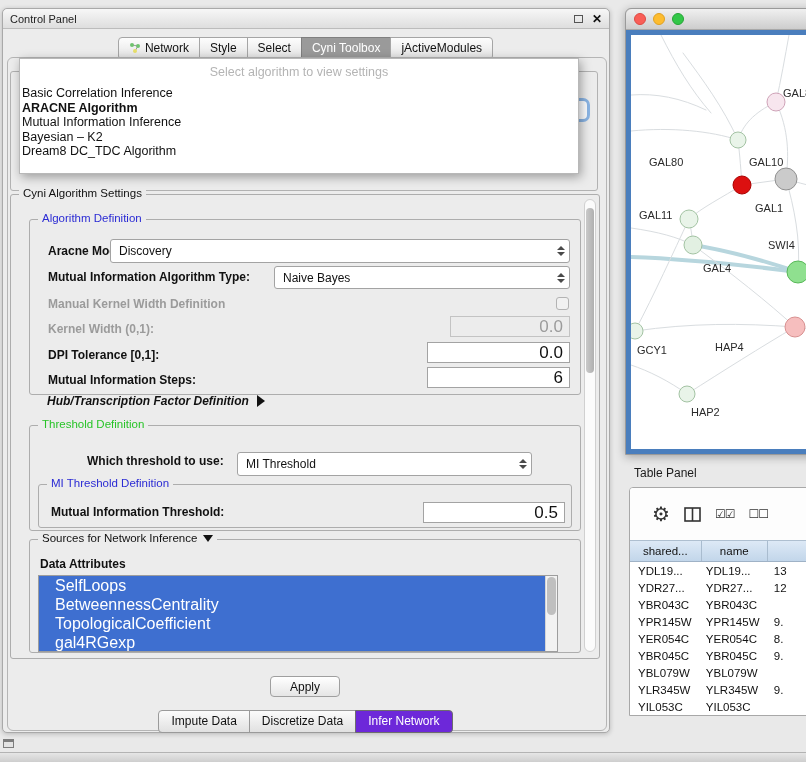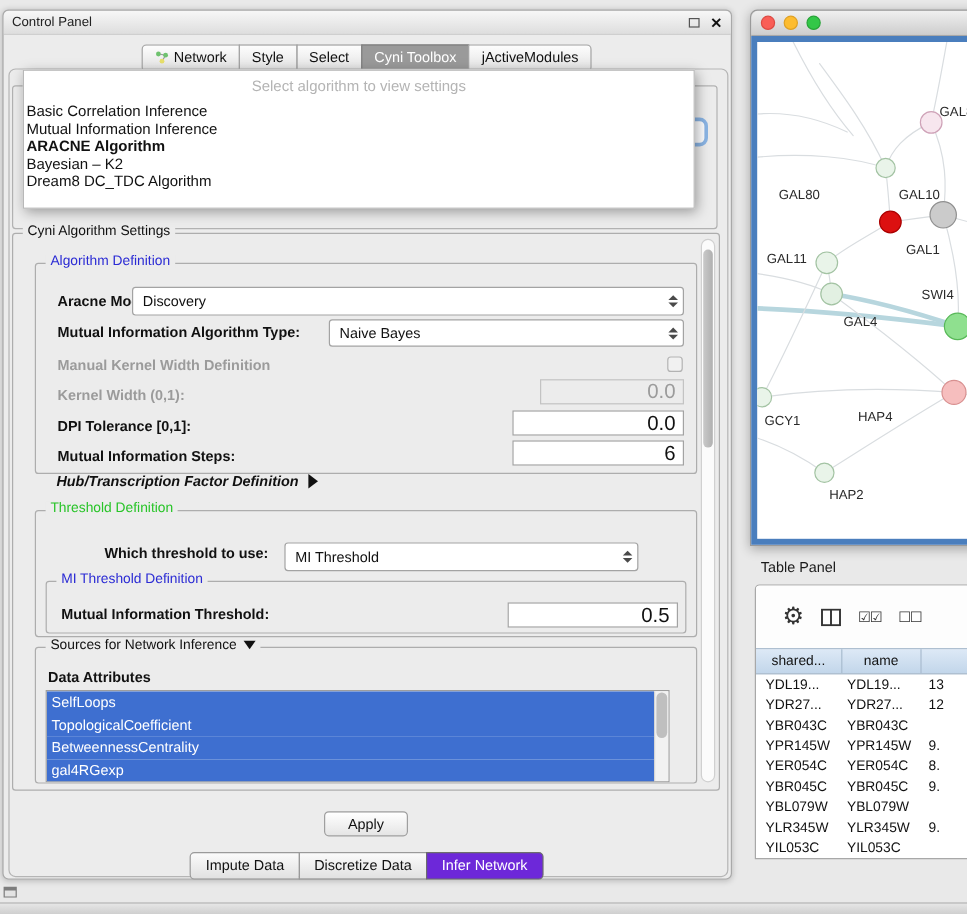--- a/index.html
+++ b/index.html
@@ -88,21 +88,21 @@
   .checkbox { position:absolute; width:13px; height:13px; background:#f1f1f1;
     border:1px solid #b3b3b3; border-radius:3px; }
 
   .hub-row { position:absolute; left:36px; top:199px; font-size:12px; font-weight:bold;
     display:flex; align-items:center; gap:8px;font-style:italic; }
   .arrow-right { width:0; height:0; border-top:6px solid transparent; border-bottom:6px solid transparent; border-left:8px solid #111; }
   .arrow-down-sm { display:inline-block; width:0; height:0; border-left:5px solid transparent; border-right:5px solid transparent; border-top:7px solid #111; margin-left:6px; }
 
   .attr-list { position:absolute; left:8px; top:35px; width:520px; height:77px;
     background:#fff; border:1px solid #9d9d9d; overflow:hidden; }
-  .attr-item { height:19px; line-height:19px; font-size:12px; padding-left:4px;
+  .attr-item { height:19px; line-height:19px; font-size:16px; padding-left:16px;
     width:calc(100% - 12px); white-space:nowrap; }
   .attr-item.selected { background:#3e6fd0; color:#fff; }
   .attr-scroll { position:absolute; right:0; top:0; bottom:0; width:12px;
     background:#f2f2f2; border-left:1px solid #d5d5d5; }
   .attr-thumb { position:absolute; left:1px; top:1px; width:9px; height:38px;
     background:#bfbfbf; border-radius:5px; }
 
   .v-scroll { position:absolute; right:3px; top:4px; width:12px; height:453px;
     background:#fbfbfb; border:1px solid #d0d0d0; border-radius:6px; }
   .v-thumb { position:absolute; left:1px; top:8px; width:8px; height:165px;
@@ -189,22 +189,22 @@
   </div>
 
   <div class="content-frame"></div>
   <div class="ghost-box"></div>
   <div class="help-ring"></div>
 
   <div class="popup">
     <div class="popup-placeholder">Select algorithm to view settings</div>
     <div>
         <div class="popup-item">Basic Correlation Inference</div>
+        <div class="popup-item selected">ARACNE Algorithm</div>
         <div class="popup-item">Mutual Information Inference</div>
-        <div class="popup-item selected">ARACNE Algorithm</div>
         <div class="popup-item">Bayesian – K2</div>
         <div class="popup-item">Dream8 DC_TDC Algorithm</div>
       </div>
   </div>
 
   <div class="group settings-group">
     <span class="group-legend">Cyni Algorithm Settings</span>
 
     <div class="group alg-group">
       <span class="group-legend legend-blue">Algorithm Definition</span>
@@ -273,22 +273,22 @@
     </div>
 
     <div class="group src-group">
       <span class="group-legend">
         <span>Sources for Network Inference</span><span class="arrow-down-sm"></span>
       </span>
       <span class="form-label" style="left:10px; top:17px;">Data Attributes</span>
       <div class="attr-list">
         <div>
             <div class="attr-item selected">SelfLoops</div>
+            <div class="attr-item selected">BetweennessCentrality</div>
             <div class="attr-item selected">TopologicalCoefficient</div>
-            <div class="attr-item selected">BetweennessCentrality</div>
             <div class="attr-item selected">gal4RGexp</div>
           </div>
         <div class="attr-scroll">
             <div class="attr-thumb"></div>
           </div>
       </div>
     </div>
 
     <div class="v-scroll">
       <div class="v-thumb"></div>

